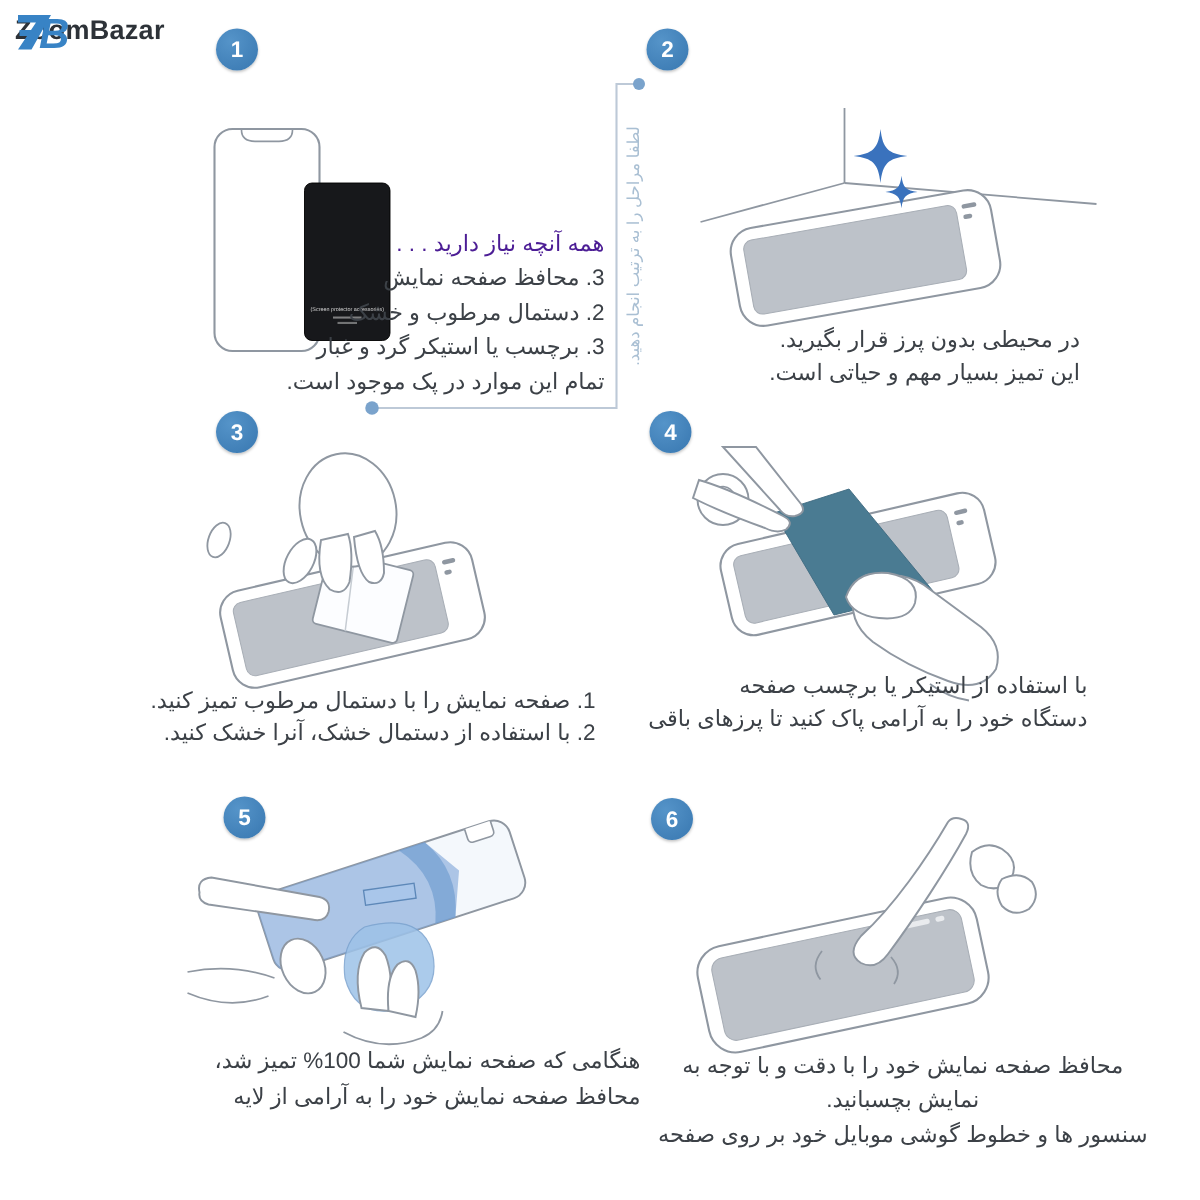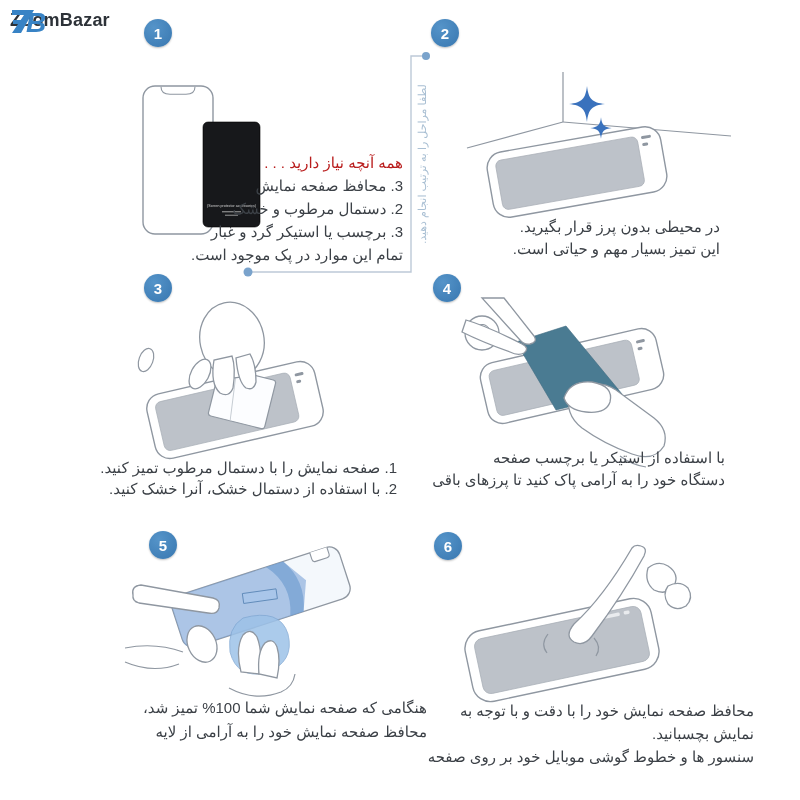--- a/index.html
+++ b/index.html
@@ -10,26 +10,26 @@
   .logo-name{font-size:18px;font-weight:bold;color:#2d3238;letter-spacing:.2px;}
   
   .circle{position:absolute;width:28px;height:28px;border-radius:50%;
           background:radial-gradient(circle at 35% 30%, #5594c9, #3877b0);
           display:flex;align-items:center;justify-content:center;
           color:#fff;font-size:15px;font-weight:bold;box-shadow:0 1px 2px rgba(0,0,0,.25);}
   
   .tb{position:absolute;direction:rtl;text-align:right;color:#3c4147;font-size:15px;}
   .tb .t{white-space:nowrap;}
   .tb1{right:397px;top:151px;line-height:23px;}
-  .tb1 .head{color:#b91c1c;}
+  .tb1 .head{color:#4c1d95;}
   .tb2{right:80px;top:216px;line-height:22px;}
   .tb3{right:403px;top:457px;line-height:21px;}
   .tb4{right:75px;top:447px;line-height:22px;}
   .tb5{right:373px;top:696px;line-height:24px;}
-  .tb6{right:46px;top:699px;line-height:23px;}
+  .tb6{right:35px;top:699px;line-height:23px;text-align:center;}
   
   .vnote{position:absolute;left:339px;top:156px;width:170px;height:16px;
          transform:rotate(-90deg);transform-origin:center;direction:rtl;text-align:center;
          font-size:11px;color:#a9bfd3;white-space:nowrap;}
   svg{position:absolute;overflow:visible;}
   .overlay{left:0;top:0;pointer-events:none;}
 </style>
 </head>
 <body>
 

